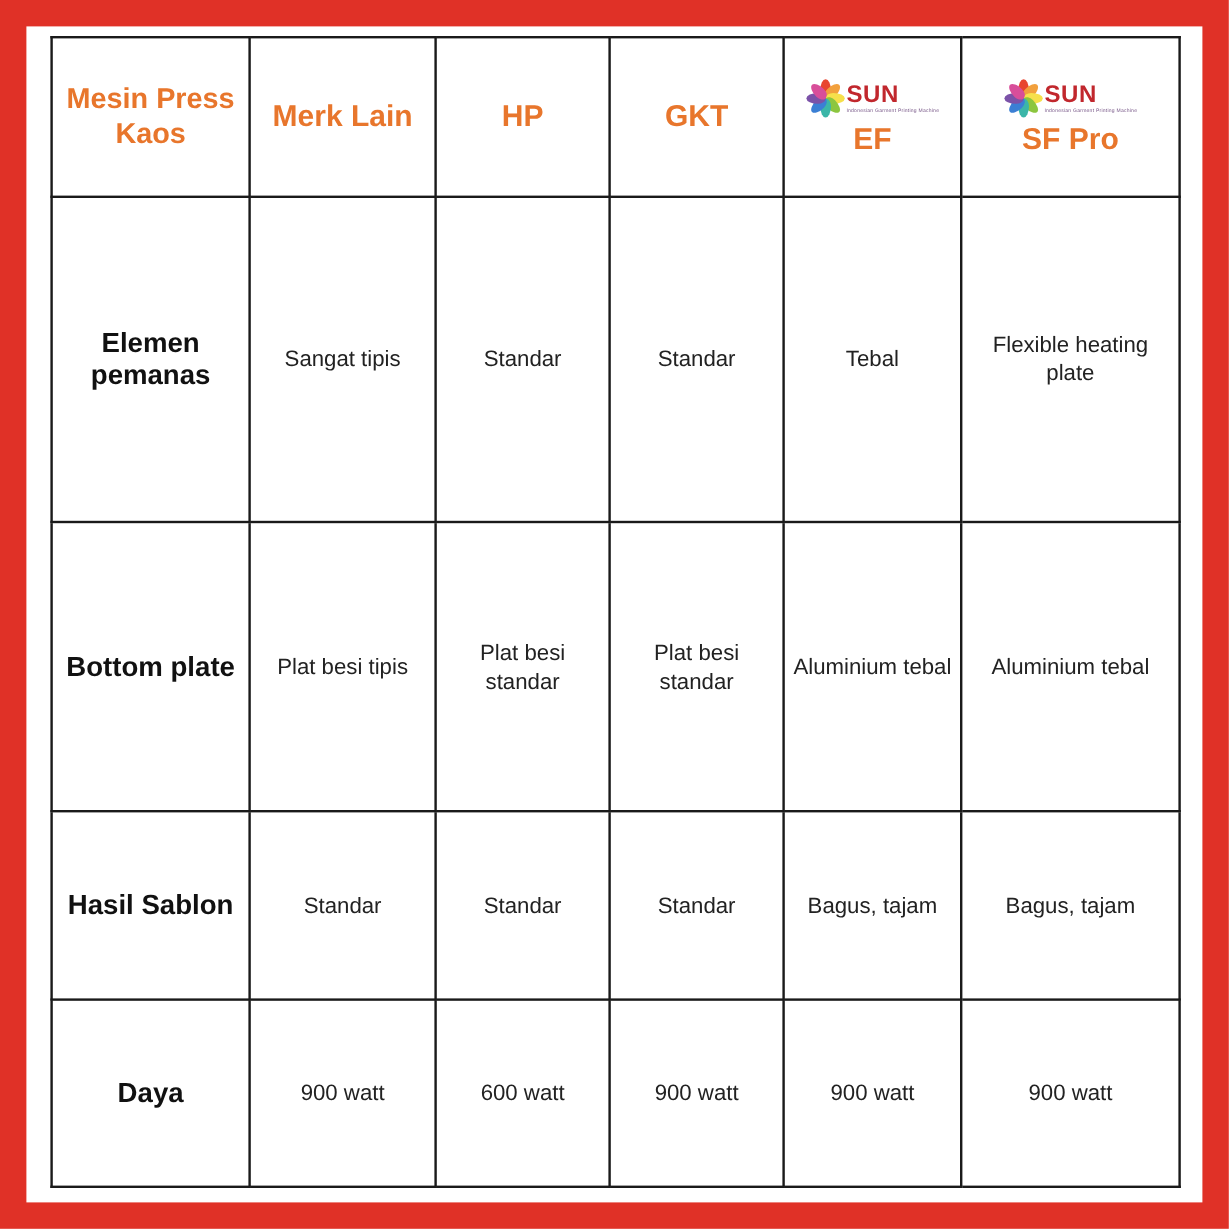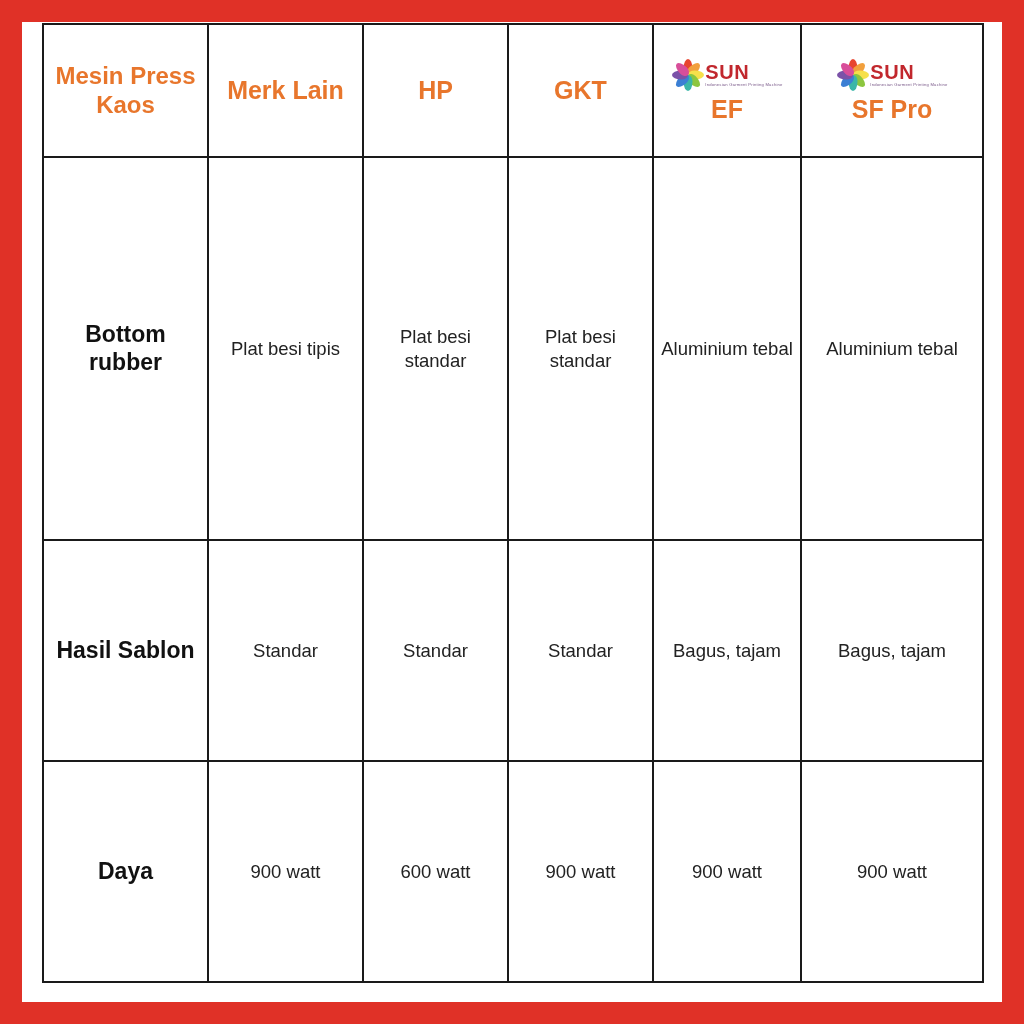--- a/index.html
+++ b/index.html
@@ -18,21 +18,21 @@
     left: 22px;
     top: 22px;
     width: 980px;
     height: 980px;
     background: #FFFFFF;
     box-sizing: border-box;
   }
   .table-wrap {
     position: absolute;
     left: 20px;
-    top: 1px;
+    top: 8px;
     width: 912px;
     height: 960px;
   }
   table.compare {
     border-collapse: collapse;
     table-layout: fixed;
     width: 940px;
     height: 960px;
   }
   table.compare td {
@@ -193,21 +193,41 @@
                     <div class="w">SUN</div>
                     <div class="sub">Indonesian Garment Printing Machine</div>
                   </div>
                 </div>
                 <div class="hdr-text">SF Pro</div>
               </div>
             </td>
           </tr>
           <tr>
             <td>
-              <div class="row-label">Bottom rubber</div>
+              <div class="row-label">Elemen pemanas</div>
+            </td>
+            <td>
+              <div class="cell">Sangat tipis</div>
+            </td>
+            <td>
+              <div class="cell">Standar</div>
+            </td>
+            <td>
+              <div class="cell">Standar</div>
+            </td>
+            <td>
+              <div class="cell">Tebal</div>
+            </td>
+            <td>
+              <div class="cell">Flexible heating plate</div>
+            </td>
+          </tr>
+          <tr>
+            <td>
+              <div class="row-label">Bottom plate</div>
             </td>
             <td>
               <div class="cell">Plat besi tipis</div>
             </td>
             <td>
               <div class="cell">Plat besi standar</div>
             </td>
             <td>
               <div class="cell">Plat besi standar</div>
             </td>

